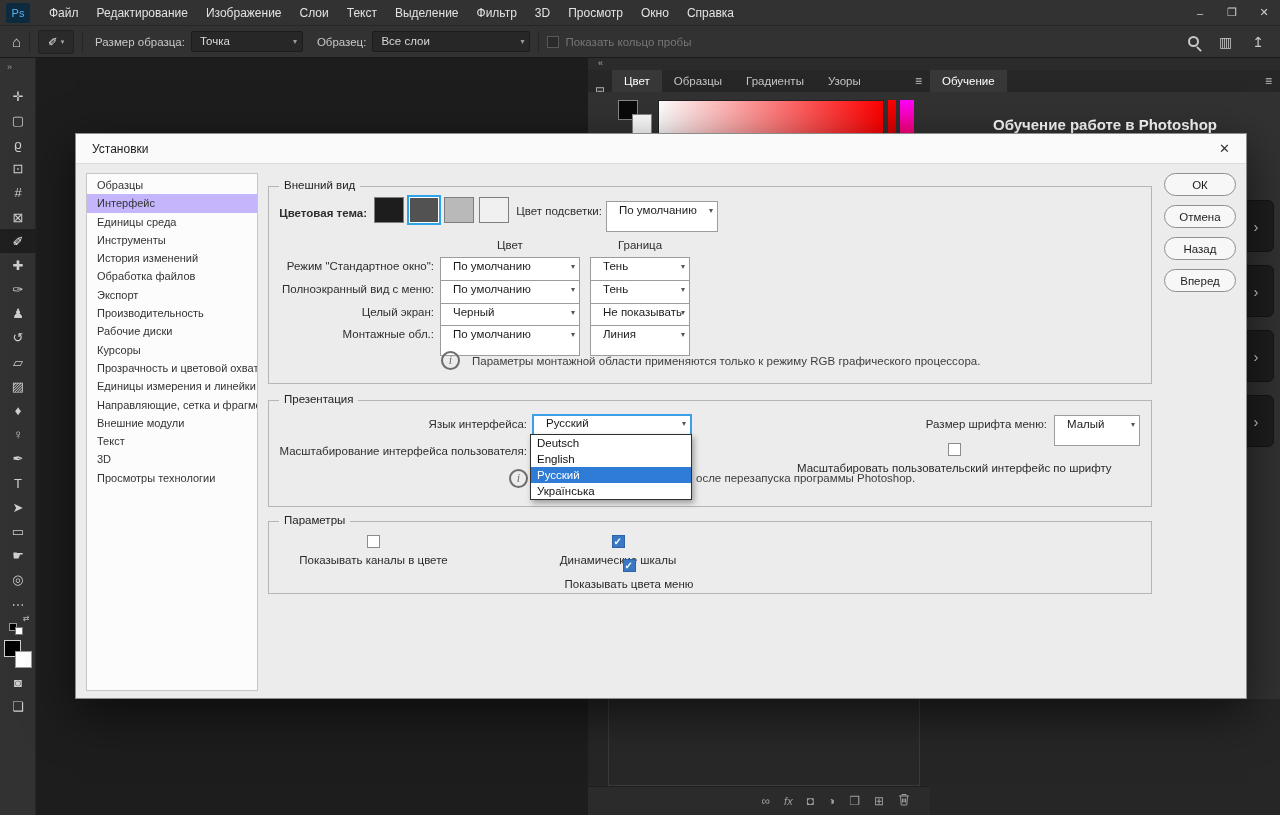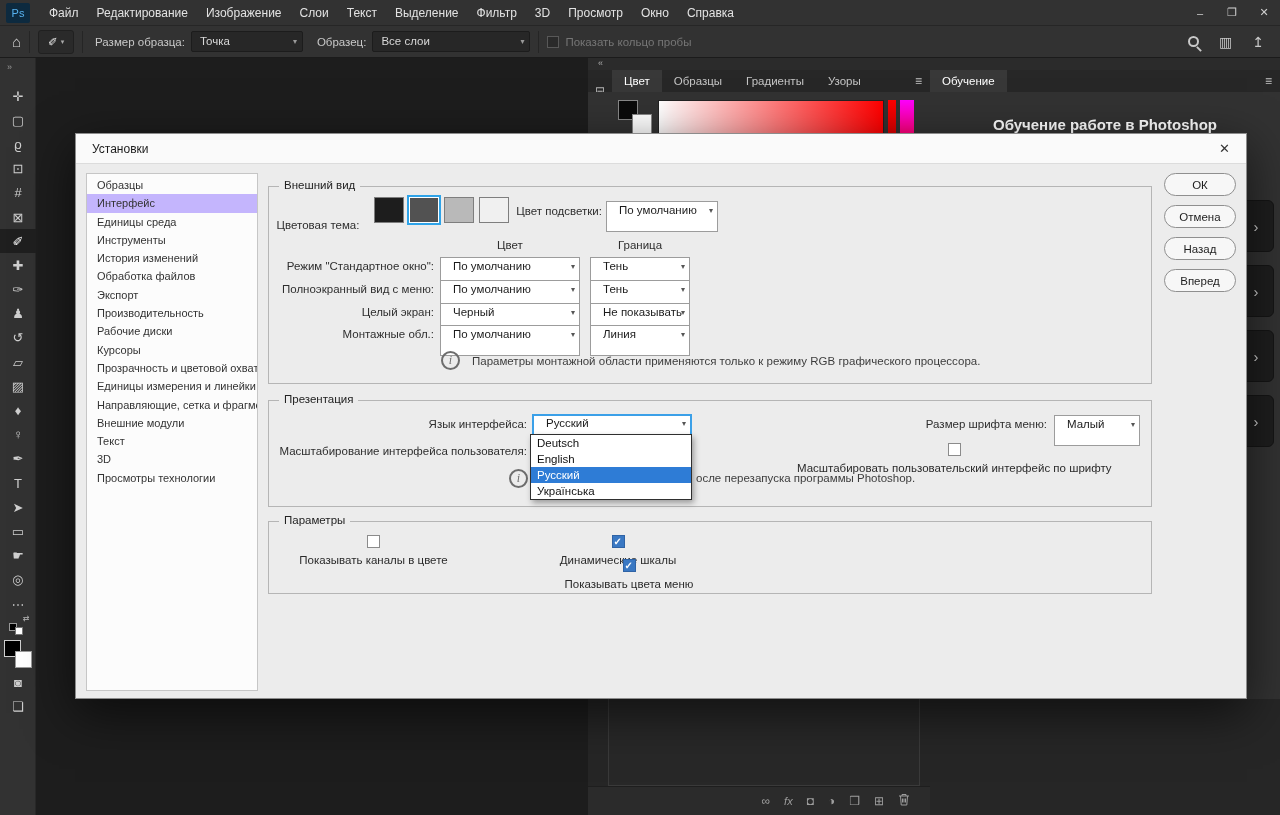--- a/index.html
+++ b/index.html
@@ -89,21 +89,21 @@
   .g-presentation { top:266px; height:107px; }
   .g-options { top:387px; height:73px; }
 
   .rlabel { color:#2e2e2e; }
   .dd { position:relative; background:#fff; border:1px solid #9c9c9c; height:31px; font-size:11.5px; color:#1b1b1b; line-height:17px; padding:0 16px 0 12px; display:inline-block; white-space:nowrap; overflow:hidden; }
   .dd::after { content:"▾"; position:absolute; right:4px; top:0; line-height:17px; font-size:8px; color:#555; }
   .dd.focusblue { border:2px solid #3ba0e8; line-height:15px; }
   .dd.focusblue::after { line-height:15px; }
 
   
-  .ap-theme-label { position:absolute; left:0; top:24px; width:98px; text-align:center; line-height:28px; }
+  .ap-theme-label { position:absolute; left:0; top:12px; width:98px; text-align:right; line-height:28px;font-weight:bold; }
   .ap-swatches { position:absolute; left:105px; top:10px; display:flex; gap:5px; }
   .sw { width:30px; height:26px; border:1px solid #7e7e7e; }
   .sw.selected { border:1px solid #fff; box-shadow:0 0 0 2px #2ea3e8; }
   .ap-hl-label { position:absolute; left:235px; top:10px; width:98px; text-align:right; line-height:28px; }
   .ap-hl-dd { position:absolute; left:337px; top:14px; width:112px; }
   .col-hdr1 { position:absolute; left:171px; top:52px; width:140px; text-align:center; color:#2e2e2e; }
   .col-hdr2 { position:absolute; left:321px; top:52px; width:100px; text-align:center; color:#2e2e2e; }
   .arows { position:absolute; left:0; top:70px; width:100%; }
   .arow { position:relative; height:22.8px; }
   .arow .rlabel { position:absolute; left:0; top:3px; width:165px; text-align:right; }

